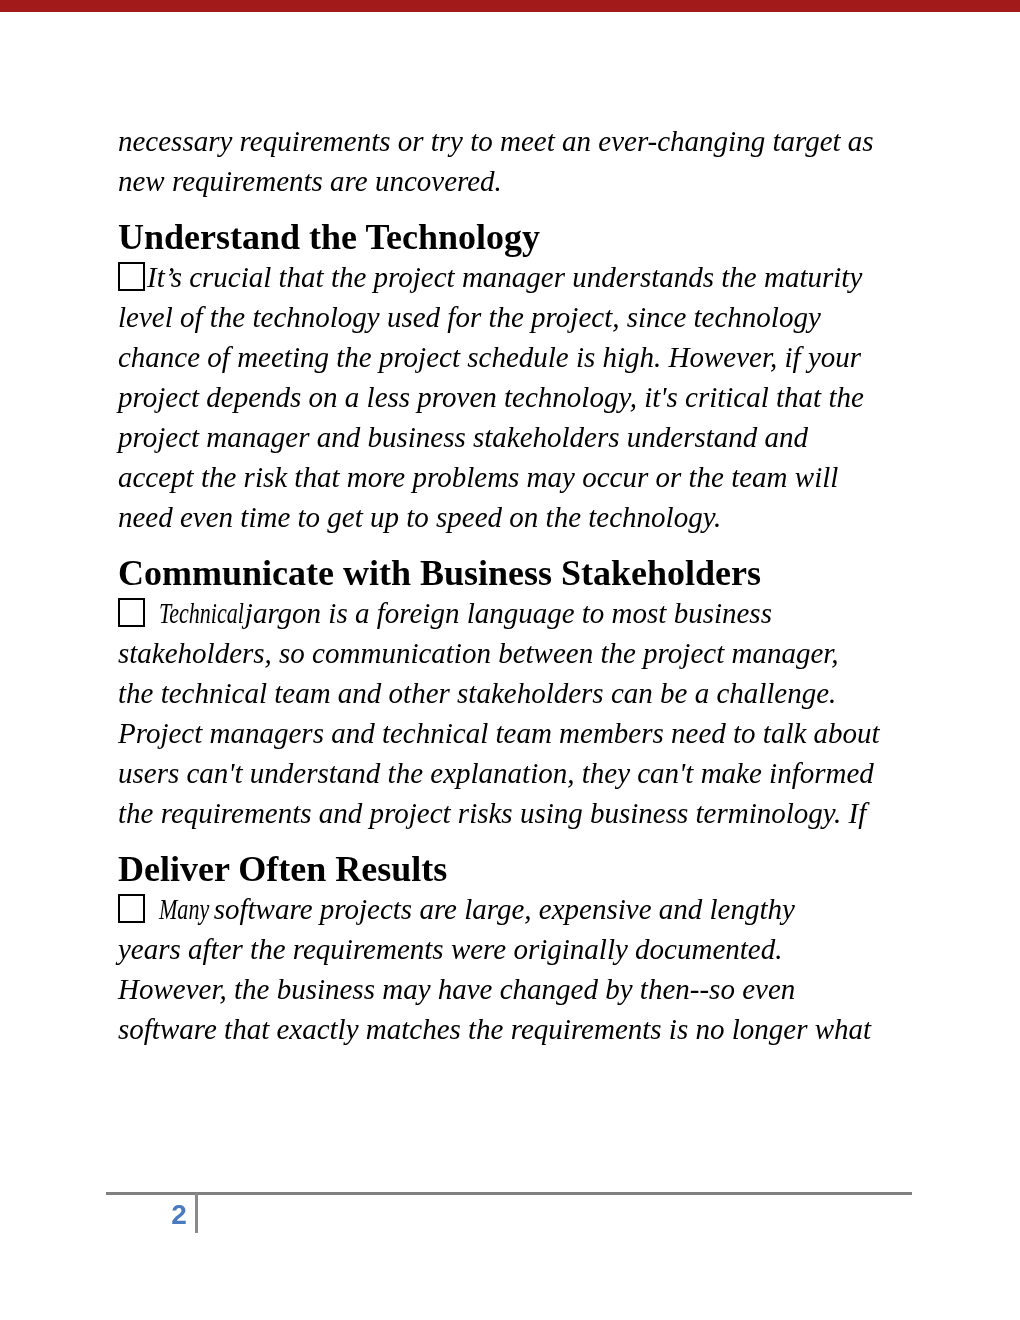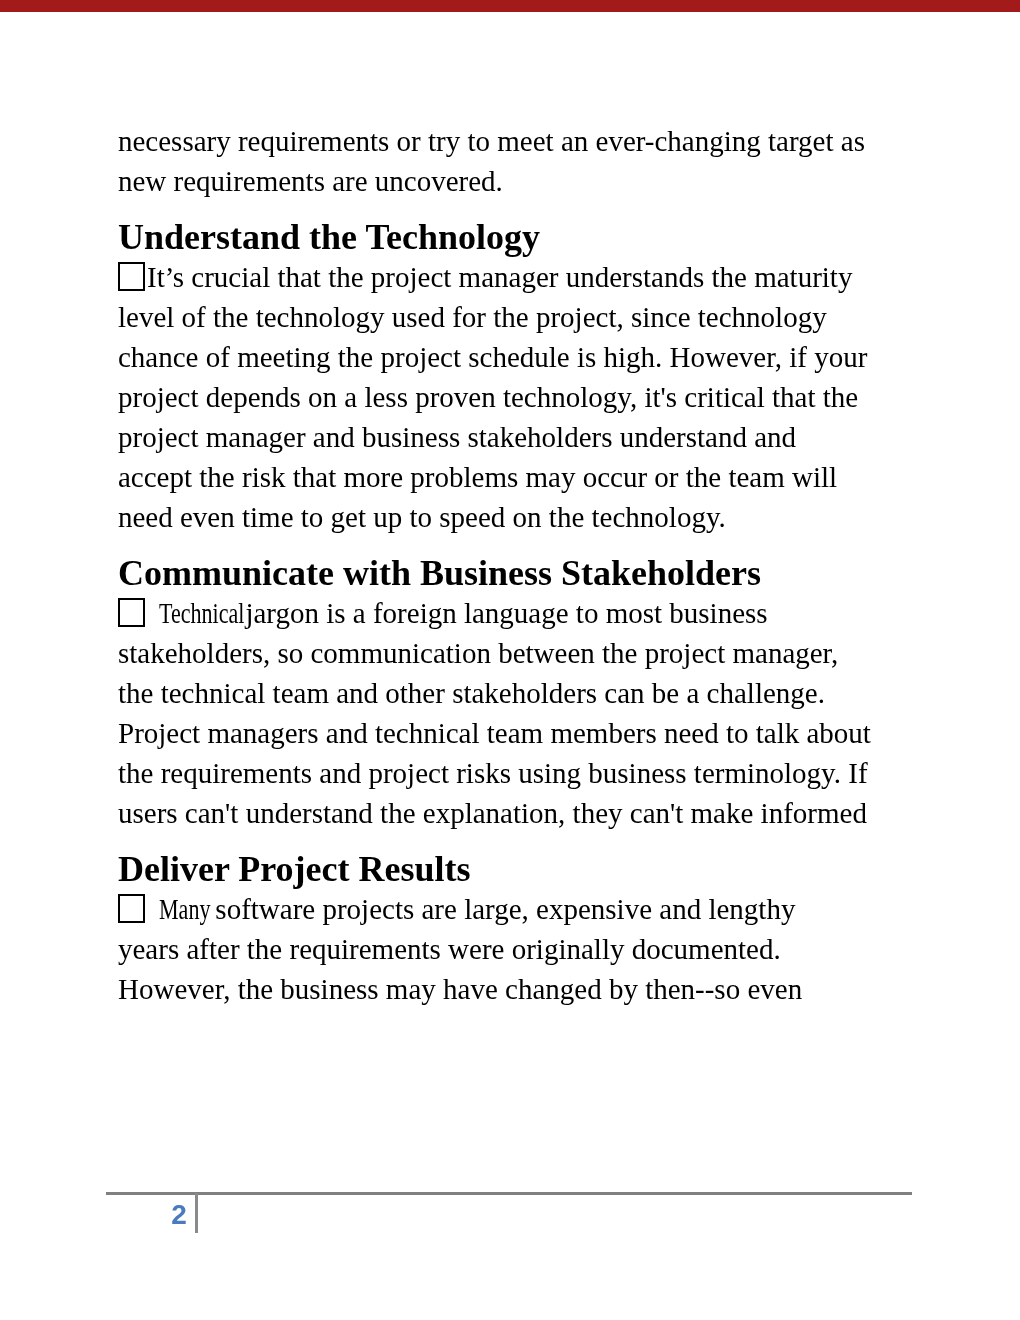--- a/index.html
+++ b/index.html
@@ -19,21 +19,21 @@
   }
   .content {
     position: absolute;
     left: 118px;
     top: 121px;
     width: 800px;
     font-size: 29px;
     line-height: 40px;
   }
   .para { margin: 0; }
-  .tline { white-space: nowrap; height: 40px; }
+  .tline { white-space: nowrap; height: 40px; font-style: italic; }
   h2.sec-heading {
     font-size: 36px;
     line-height: 40px;
     font-weight: bold;
     margin: 16px 0 0 0;
     white-space: nowrap;
   }
   .cbox {
     display: inline-block;
     width: 27px;
@@ -98,29 +98,30 @@
         <div class="tline"><span>accept the risk that more problems may occur or the team will</span></div>
         <div class="tline"><span>need even time to get up to speed on the technology.</span></div>
       </div>
 
     <h2 class="sec-heading">Communicate with Business Stakeholders</h2>
     <div class="para">
         <div class="tline"><span class="cbox" style="margin-right: 14px;"></span><span class="lead" style="margin-right: -25.88px;">Technical</span><span>jargon is a foreign language to most business</span></div>
         <div class="tline"><span>stakeholders, so communication between the project manager,</span></div>
         <div class="tline"><span>the technical team and other stakeholders can be a challenge.</span></div>
         <div class="tline"><span>Project managers and technical team members need to talk about</span></div>
+        <div class="tline"><span>users can't understand the explanation, they can't make informed</span></div>
         <div class="tline"><span>the requirements and project risks using business terminology. If</span></div>
-        <div class="tline"><span>users can't understand the explanation, they can't make informed</span></div>
       </div>
 
-    <h2 class="sec-heading">Deliver Project Results</h2>
+    <h2 class="sec-heading">Deliver Often Results</h2>
     <div class="para">
         <div class="tline"><span class="cbox" style="margin-right: 14px;"></span><span class="lead" style="margin-right: -11.32px;">Many</span><span>software projects are large, expensive and lengthy</span></div>
         <div class="tline"><span>years after the requirements were originally documented.</span></div>
         <div class="tline"><span>However, the business may have changed by then--so even</span></div>
+        <div class="tline"><span>software that exactly matches the requirements is no longer what</span></div>
       </div>
 
   </div>
 
   <div class="footer-rule" style="background: rgb(128, 128, 128);"></div>
   <div class="footer-pagenum" style="color: rgb(74, 123, 191);">2</div>
   <div class="footer-tick"></div>
 
 </div>
 

